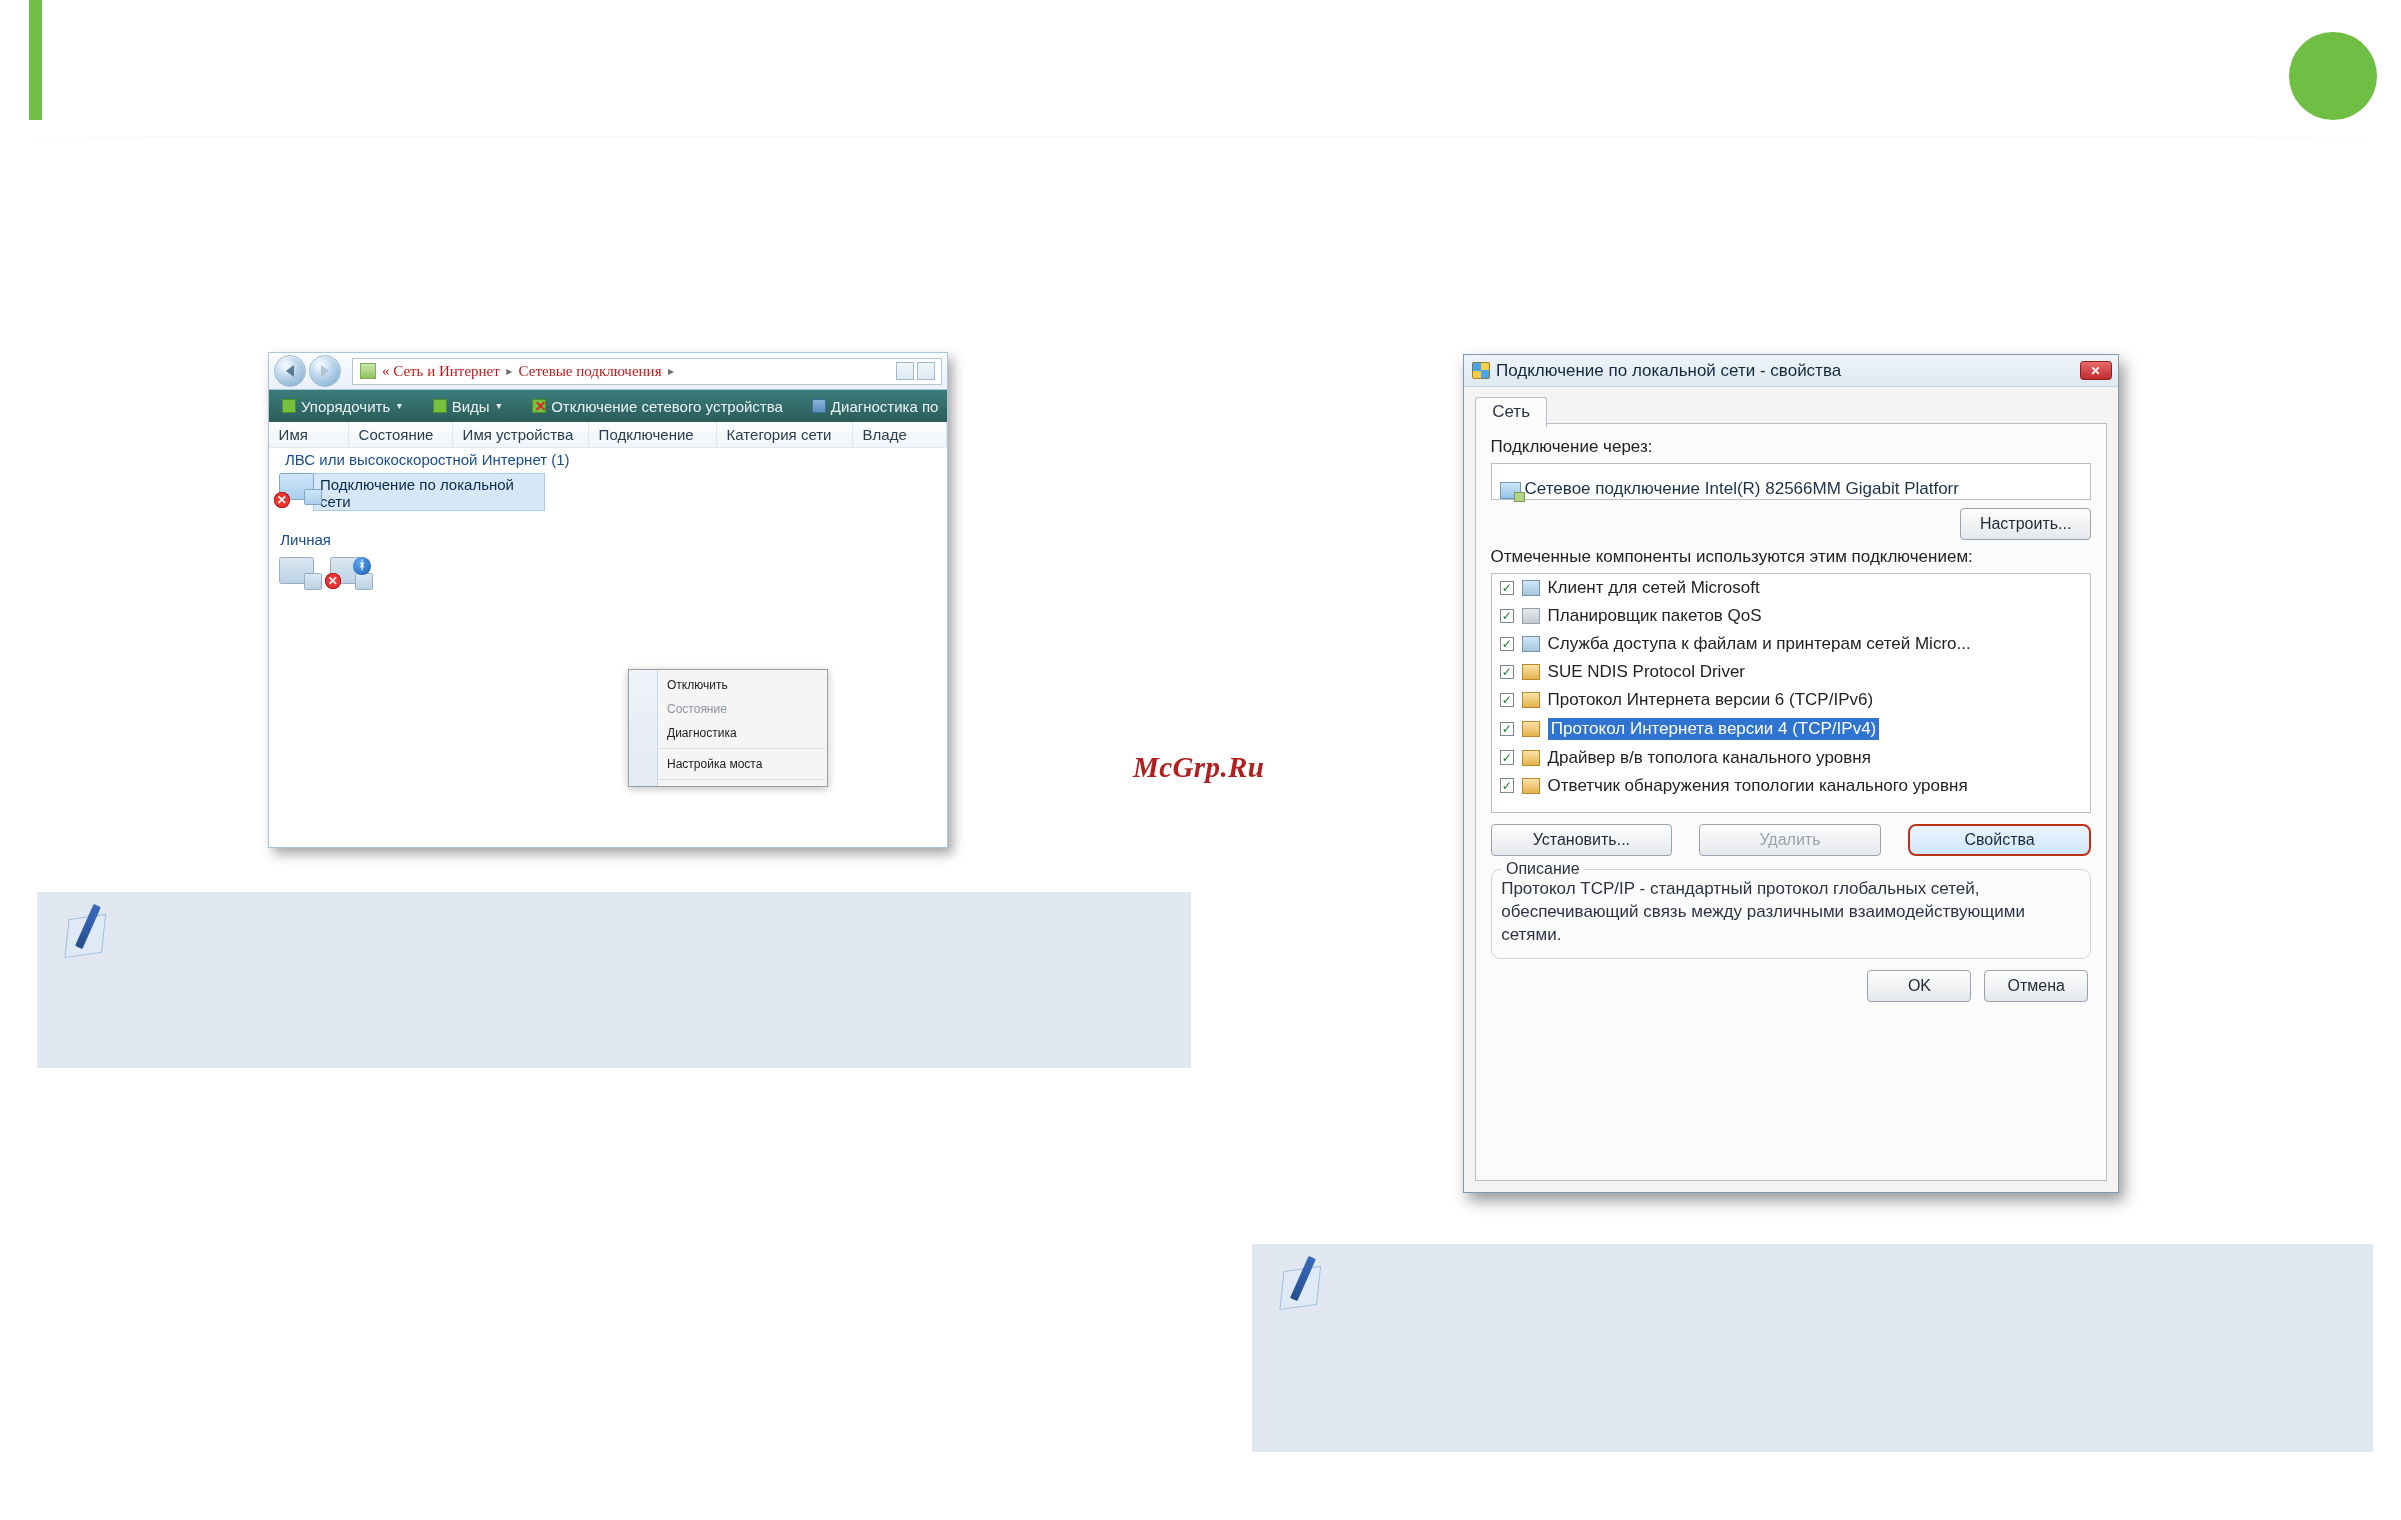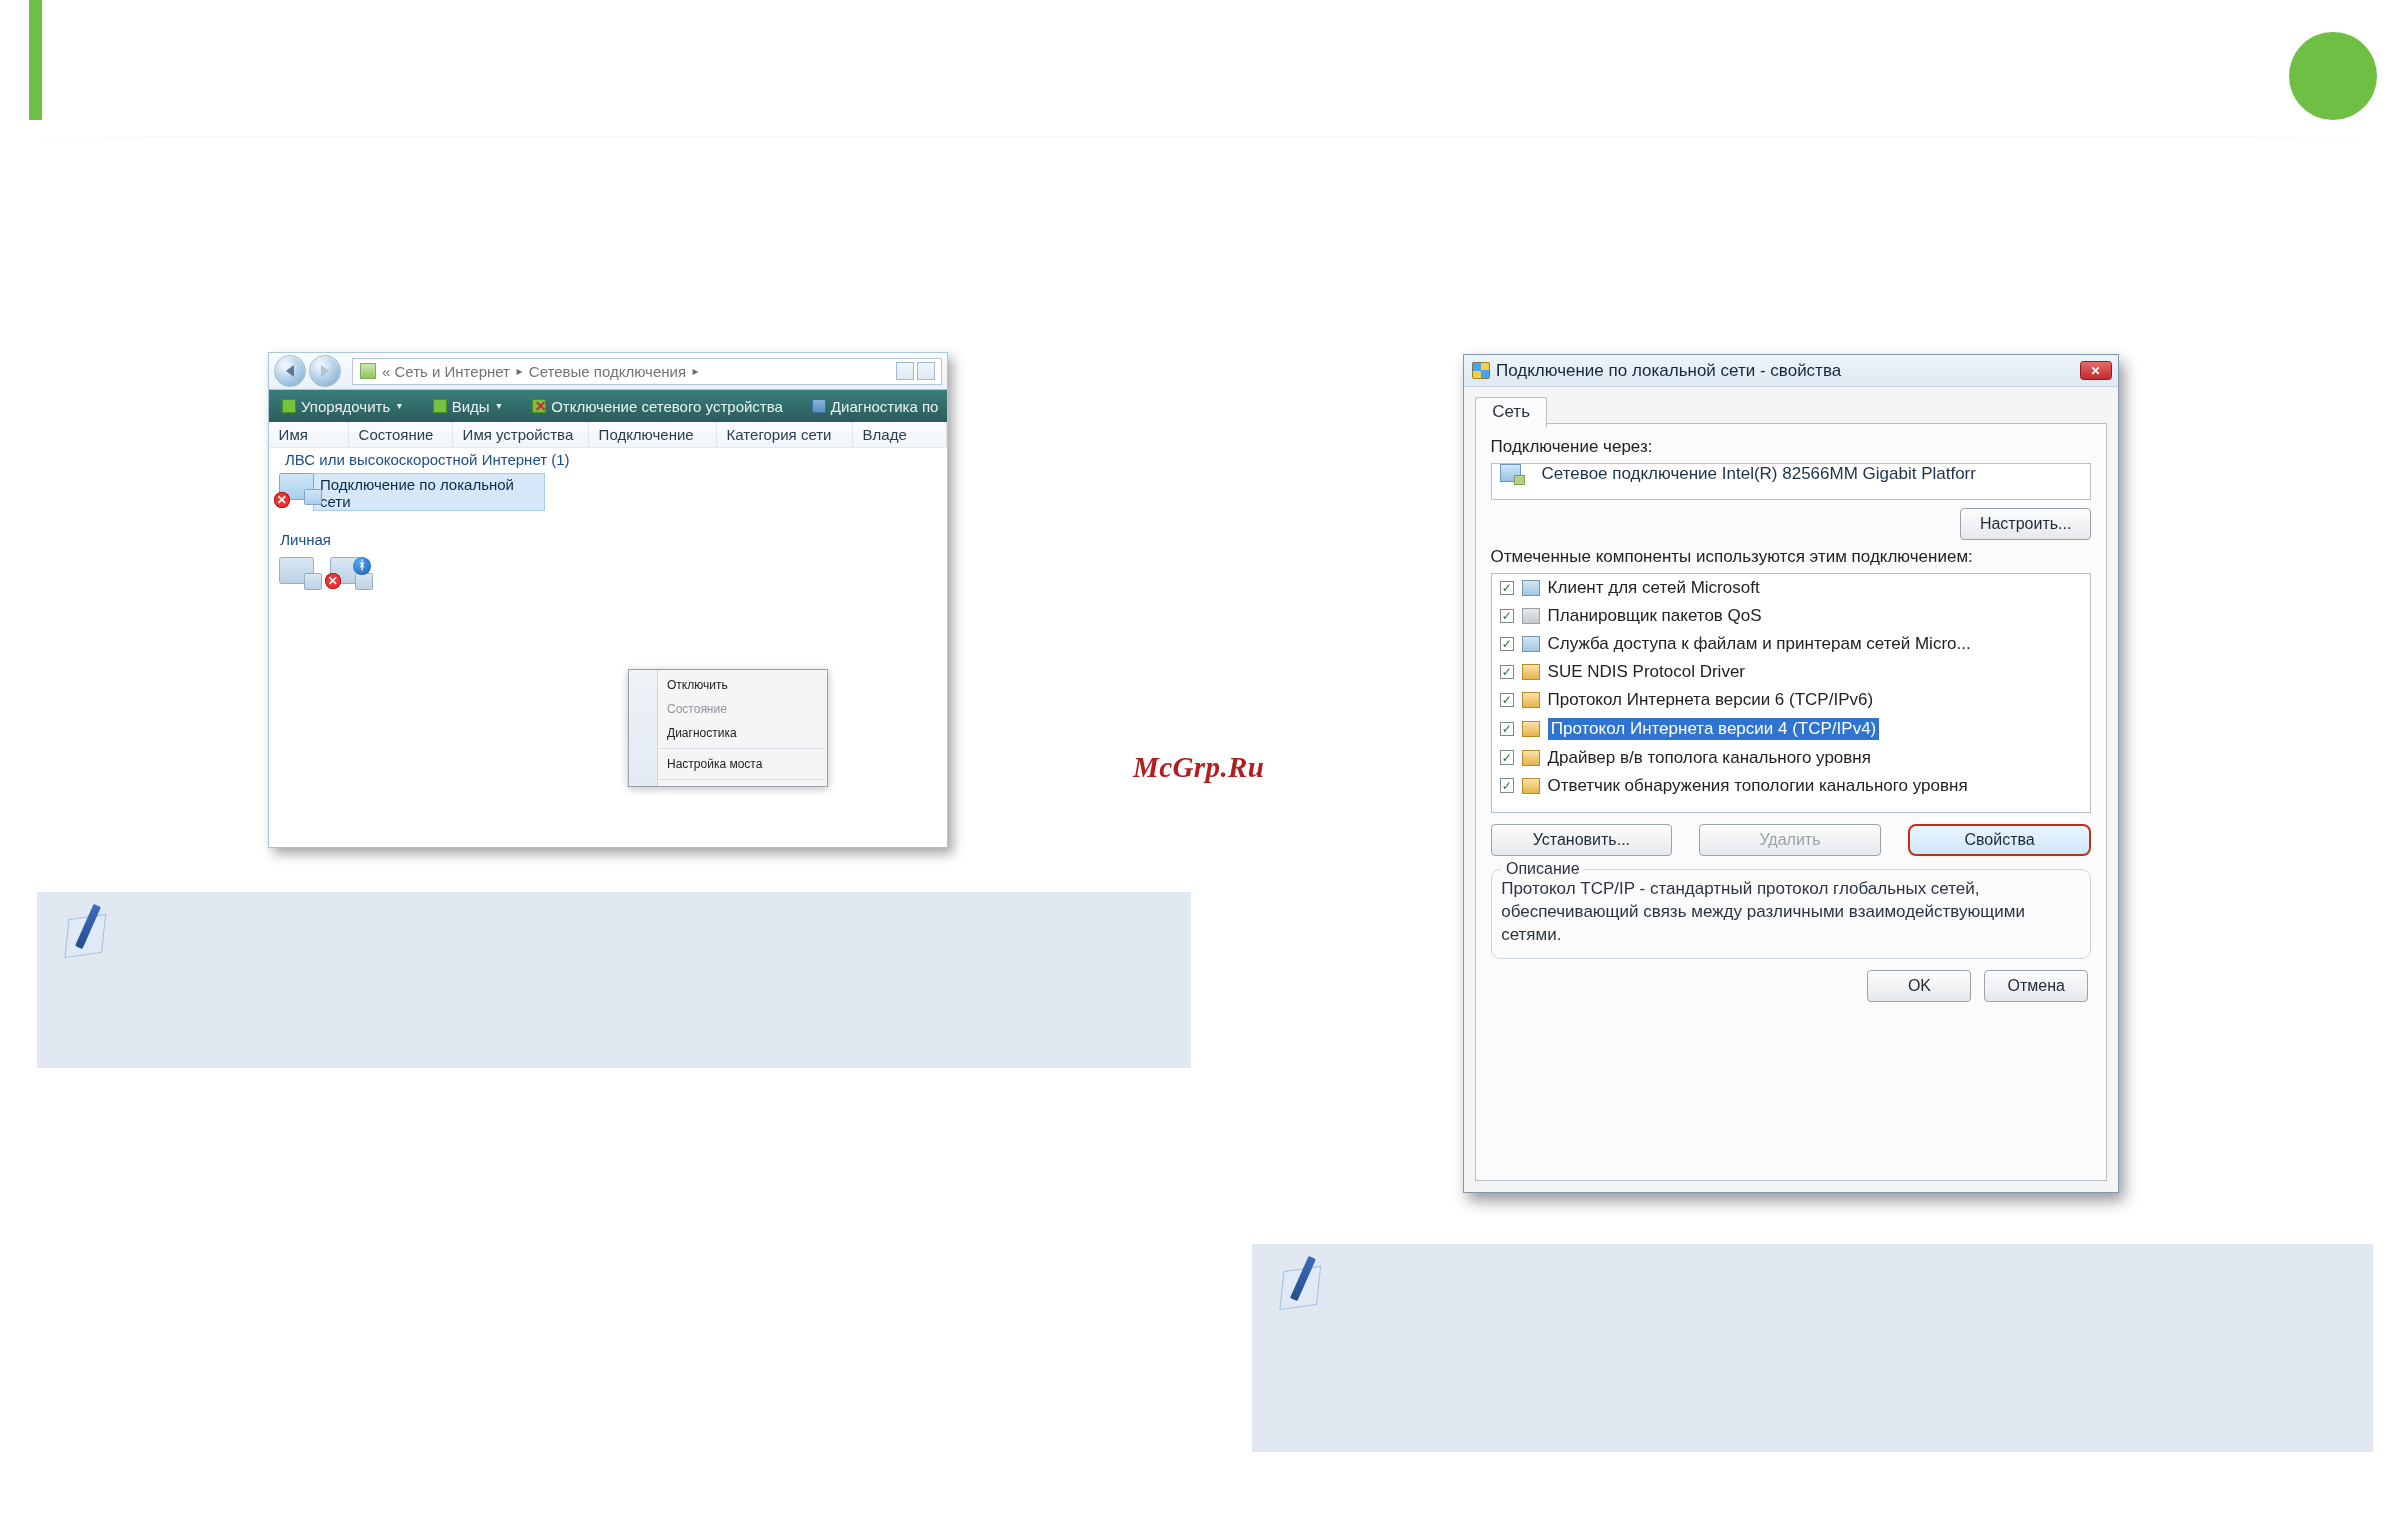--- a/index.html
+++ b/index.html
@@ -87,21 +87,21 @@
     border: 0.8px solid #b7c7d6;
     display: flex; align-items: center;
     padding: 0 6.4px;
     gap: 6.4px;
   }
   .bc-icon {
     width: 16px; height: 16px;
     background: linear-gradient(#cde7b0,#8fc45d);
     border: 0.8px solid #7faf52;
   }
-  .bc-text { color: #737373; font-size: 15px; white-space: nowrap; overflow: hidden; }
+  .bc-text { color: #b91c1c; font-size: 15px; white-space: nowrap; overflow: hidden; font-family: Liberation Serif, serif; }
   .bc-chevron { color: #6d6d6d; font-size: 12px; }
   .bc-tail { margin-left:auto; display:flex; align-items:center; gap:3.2px; }
   .bc-tail .sq { width:17.6px; height:17.6px; border:0.8px solid #9fbad2; background:linear-gradient(#f0f6fb,#dde9f3); }
 
   .ls-toolbar {
     height: 32px;
     background: linear-gradient(#3b7d7b, #2a5c5a);
     color: #eaf3f3;
     display: flex;
     align-items: center;
@@ -273,23 +273,23 @@
     background:#fbfbfb;
     flex:1;
     padding:12.8px 14.4px 11.2px;
     display:flex; flex-direction:column;
     margin-top:-0.8px;
   }
 
   .lbl { font-size:17px; color:#222; margin-bottom:6.4px; }
   .adapter-box {
     border:0.8px solid #b5c0cb; background:#fff;
-    height:37px; display:flex; align-items:flex-start; padding:0 8px;
+    height:37px; display:flex; align-items:flex-end; padding:0 8px;
     font-size:17px; color:#1d3248;
-    gap:21px;
+    gap:4px;
   }
   .adapter-box .nic {
     width:21px;height:17.6px;
     background:linear-gradient(#cfe6f8,#97c2e5);
     border:0.8px solid #6f97b8;
     position:relative;
   }
   .adapter-box .nic::after {
     content:""; position:absolute; right:-5.6px; bottom:-4px; width:9.6px;height:8px;
     background:#b3d28a; border:0.8px solid #7ba24e;

